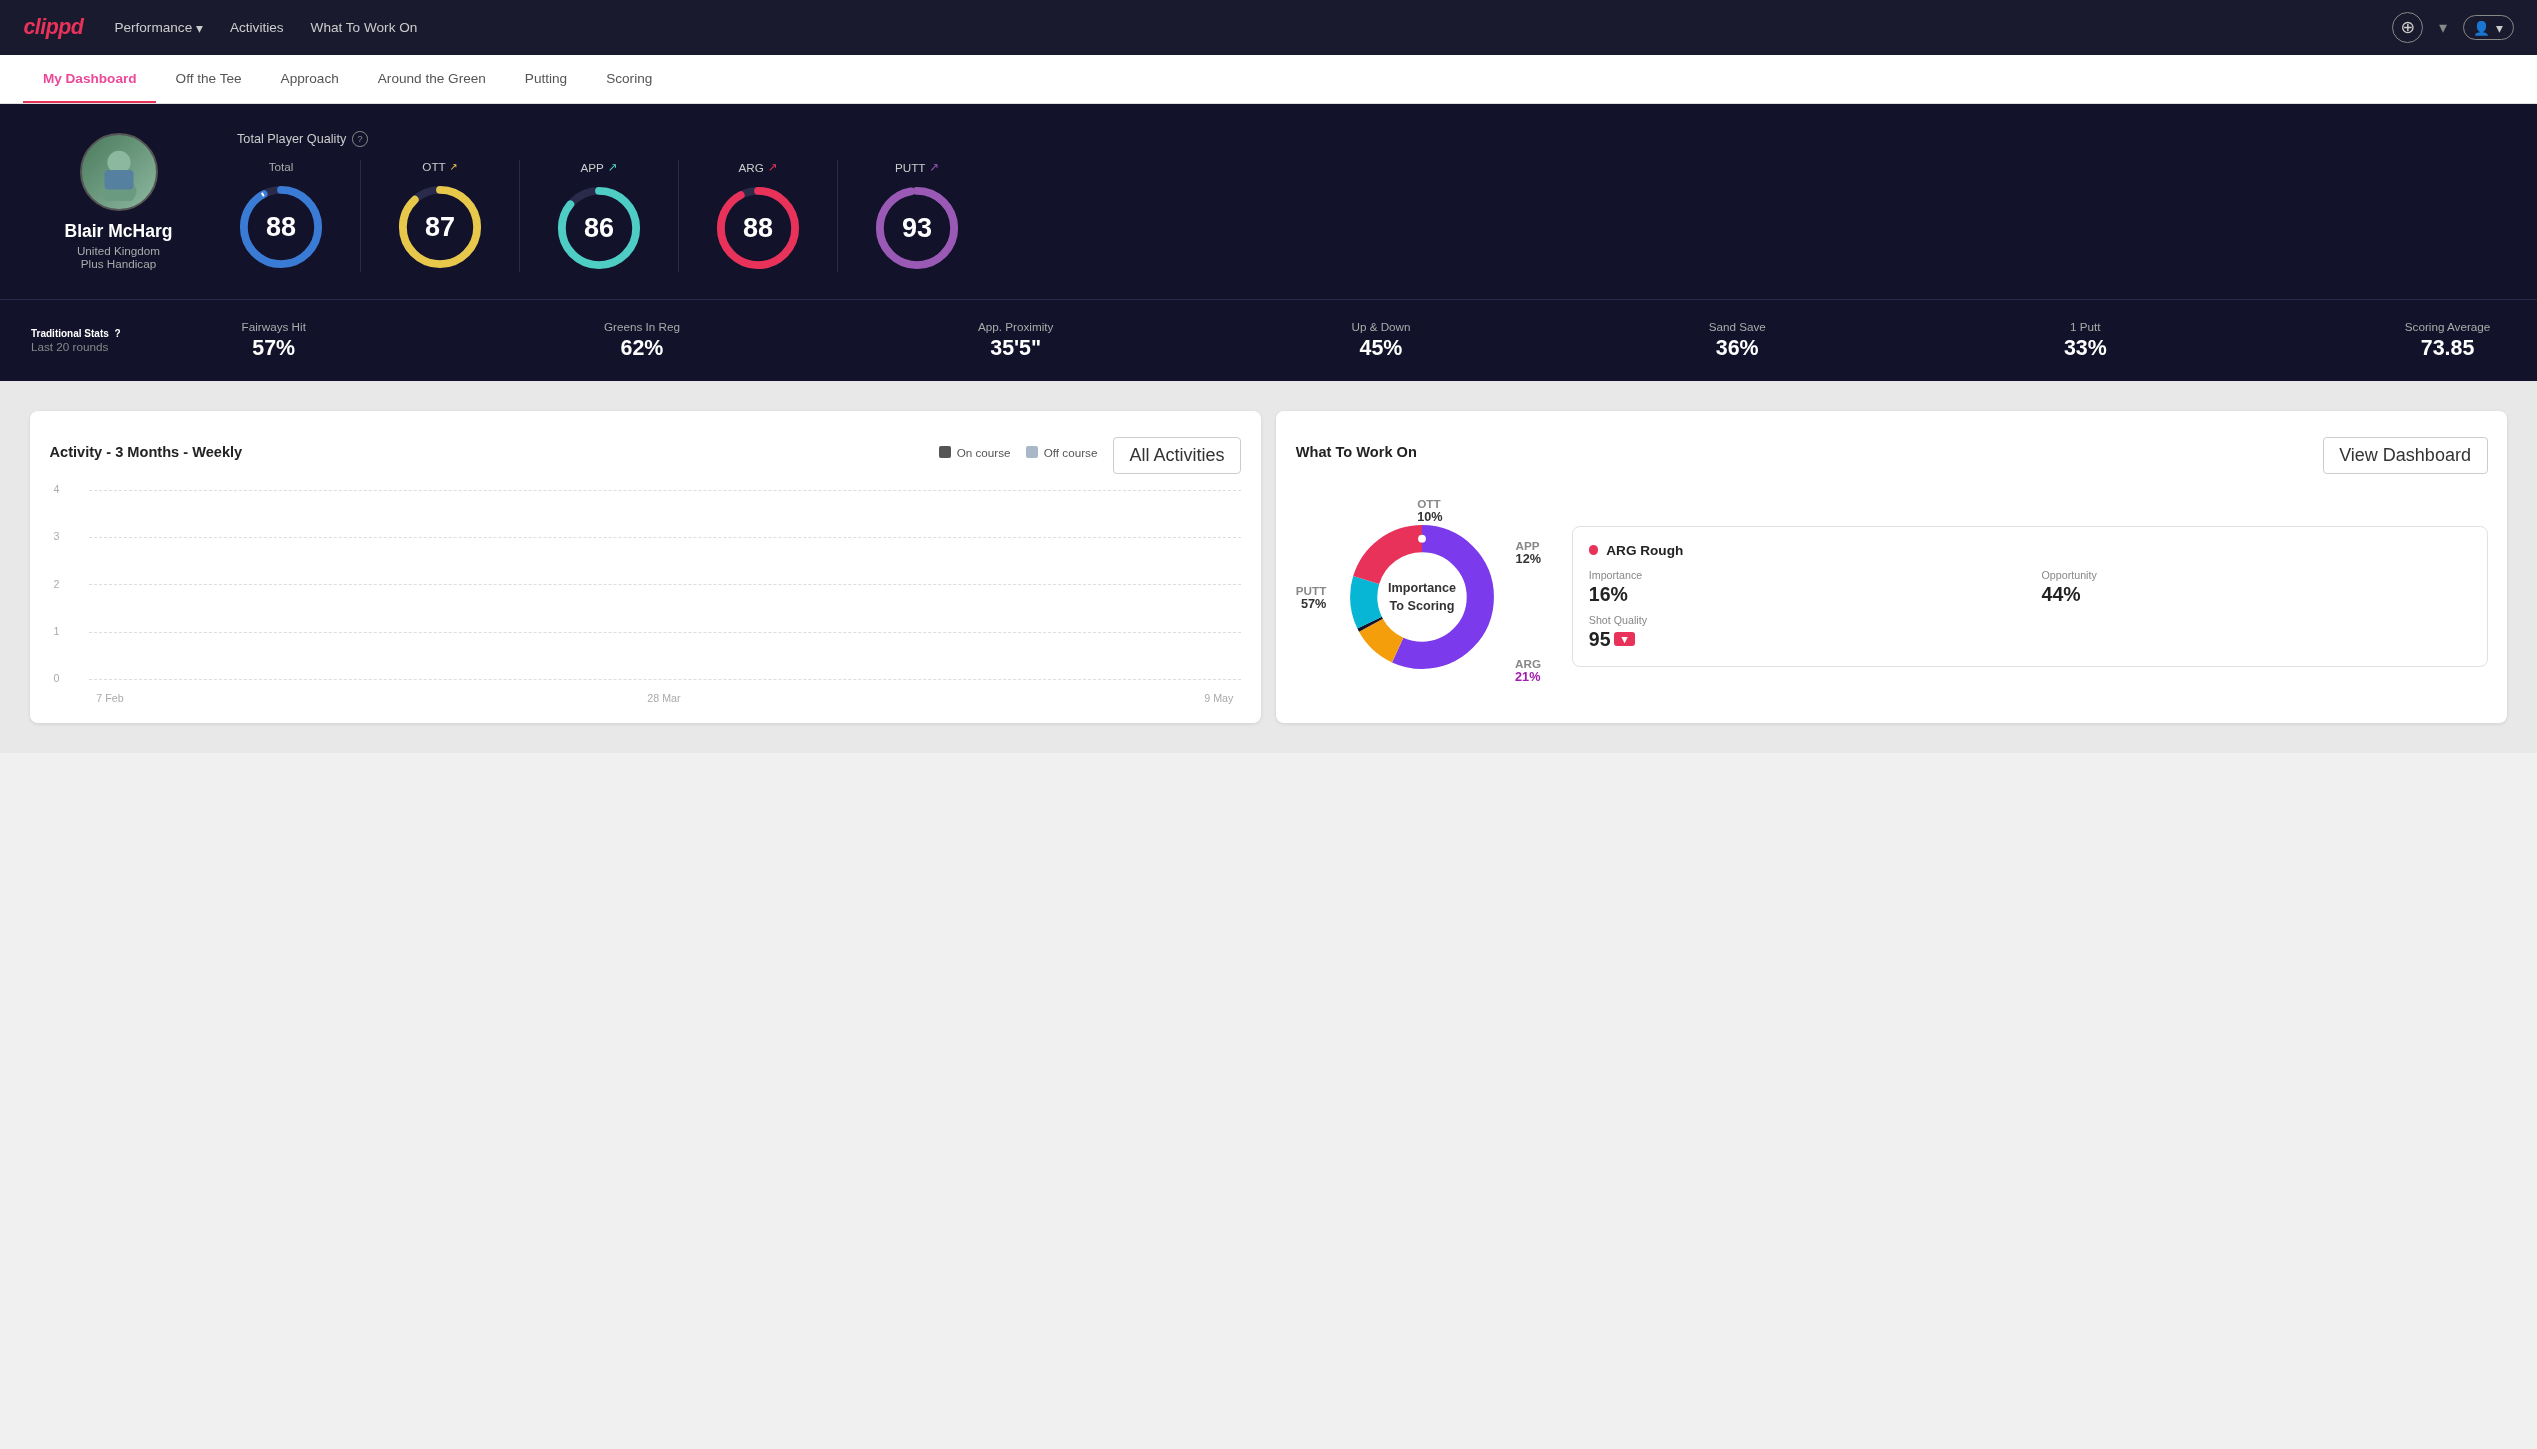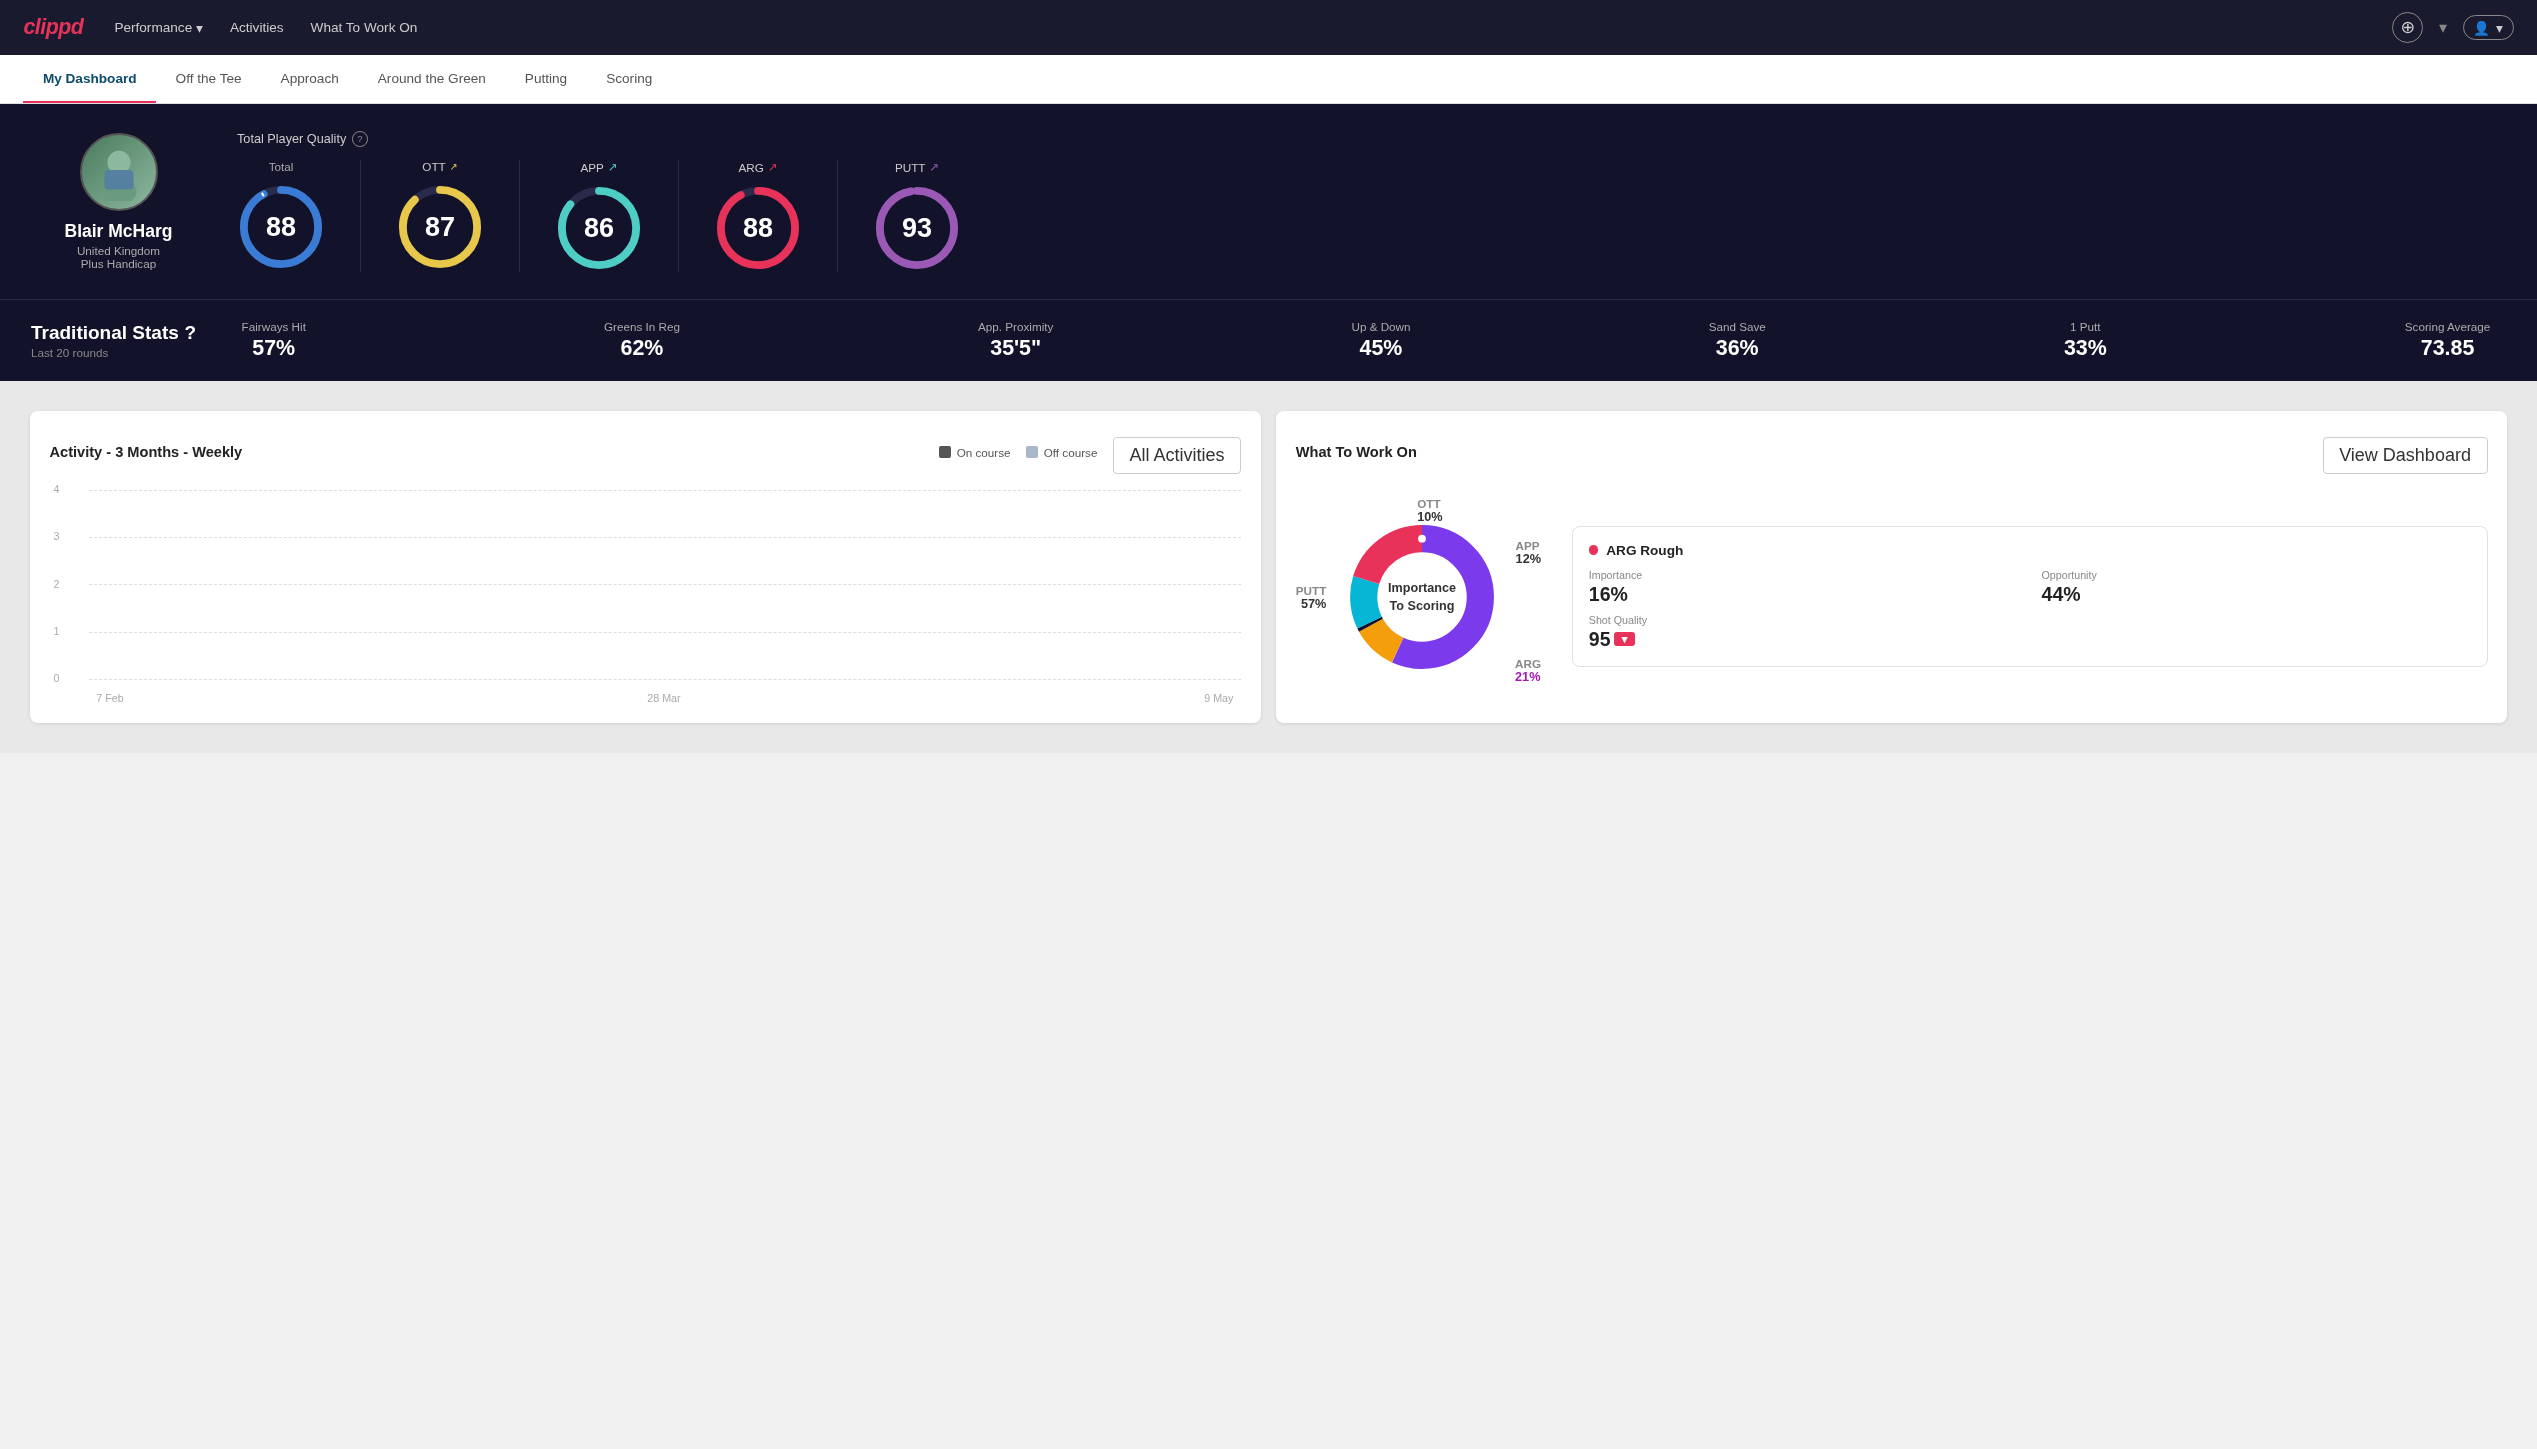--- a/index.html
+++ b/index.html
@@ -66,21 +66,21 @@
     }
     .tab-item {
       padding: 15.6px 19.5px;
       font-size: 13.6px;
       color: #555;
       cursor: pointer;
       border-bottom: 2.9px solid transparent;
       white-space: nowrap;
     }
     .tab-item.active {
-      color: #0c4a6e;
+      color: #ec4899;
       border-bottom: 2.9px solid #e8325a;
       font-weight: 600;
     }
 
     
     .hero {
       background: #12122a;
       padding: 27px 31px;
     }
     .hero-inner {
@@ -140,21 +140,21 @@
     
     .trad-stats {
       background: #12122a;
       border-top: 1px solid #2a2a4a;
       padding: 19.5px 31px;
       display: flex;
       align-items: center;
       gap: 0;
     }
     .trad-label-area { min-width: 195px; }
-    .trad-label { font-size: 19px; font-weight: 600; color: #fff; display: flex; align-items: center; gap: 5.8px; }
+    .trad-label { font-size: 10px; font-weight: 600; color: #fff; display: flex; align-items: center; gap: 5.8px; }
     .trad-sub { font-size: 11.7px; color: #888; margin-top: 1.9px; }
     .stat-items { display: flex; flex: 1; justify-content: space-between; }
     .stat-item { text-align: center; padding: 0 15.6px; }
     .stat-name { font-size: 11.7px; color: #aaa; margin-bottom: 3.9px; }
     .stat-value { font-size: 21.4px; font-weight: 600; color: #fff; }
 
     
     .bottom-panels {
       background: #e8e8e8;
       display: flex;

